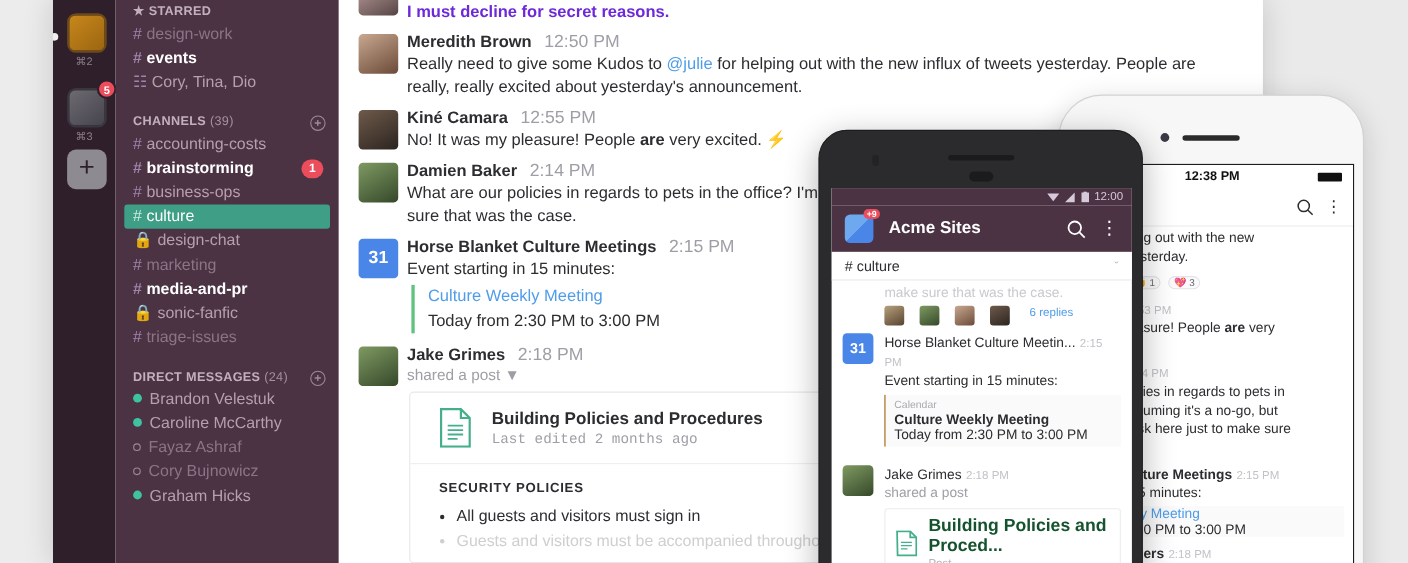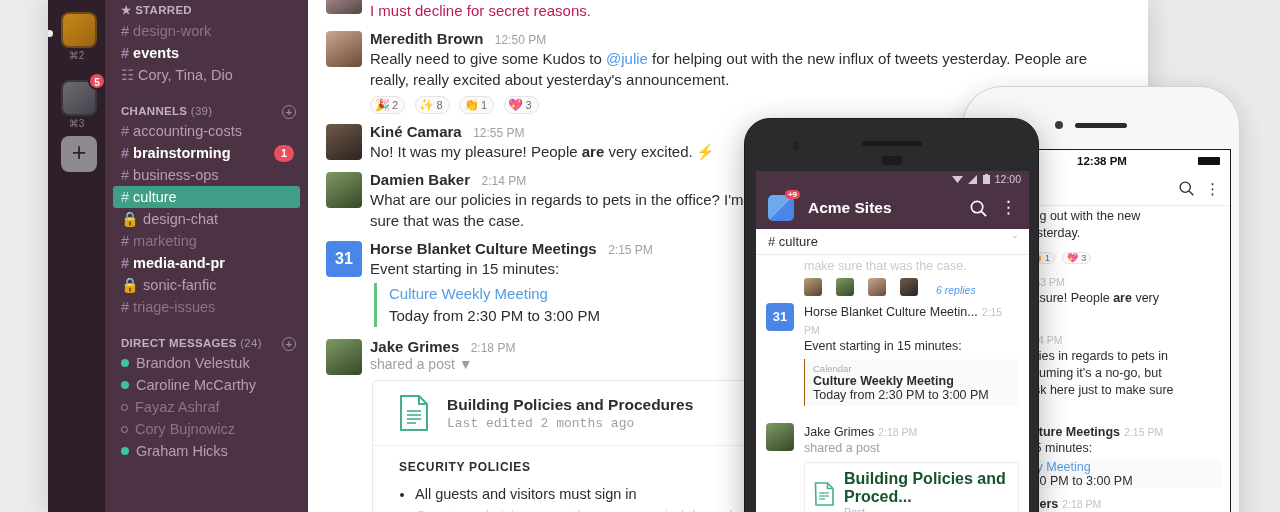--- a/index.html
+++ b/index.html
@@ -48,21 +48,21 @@
   .dm-dot.off { background:transparent; border:1px solid #9d8a99; width:7px; height:7px;}
   .dm-heart { color:#3ec2a0; margin-right:5px; font-size:12px;}
   .sb-badge { position:absolute; right:14px; top:3px; min-width:20px; height:17px; border-radius:9px;
               background:#eb4d5c; color:#fff; font-size:11px; font-weight:bold; text-align:center; line-height:17px; padding:0 5px;}
 
   
   .main { position:absolute; left:260px; top:0; right:0; height:512px; background:#fff; overflow:hidden; }
   .msg { position:relative; padding: 7px 22px 2px 62px; }
   .msg .ava { position:absolute; left:18px; top:8px; width:36px; height:36px; border-radius:4px; }
   .msg .who { font-size:15px; font-weight:bold; color:#2c2d30; display:inline-block; }
-  .msg .ts { font-size:12px; color:#9e9ea6; margin-left:7px; }
+  .msg .ts { font-size:16px; color:#9e9ea6; margin-left:7px; }
   .msg .body { font-size:15px; color:#2c2d30; line-height:21px; }
   .msg .body .mention { color:#4f9ce8; }
   .msg .body b { font-weight:bold; }
   .msg .sub { font-size:14px; color:#9e9ea6; }
   .rxn { margin-top:5px; }
   .rxn .pill { display:inline-block; border:1px solid #e4e4e6; border-radius:10px; background:#fafafa;
                font-size:11px; color:#6b6b72; padding:1px 6px 1px 4px; margin-right:5px; }
   .rxn .pill .e { font-size:12px; margin-right:2px; }
   .cal-ava { background:#4a86e8; color:#fff; font-weight:bold; font-size:16px; text-align:center; line-height:36px;
              border-radius:4px; }
@@ -121,21 +121,21 @@
   .an-logo { position:relative; width:26px; height:26px; border-radius:5px;
              background:linear-gradient(135deg,#6ea9f0 50%, #4a86e8 50%); margin-right:14px; flex:none;}
   .an-logo .nb { position:absolute; right:-6px; top:-5px; background:#eb4d5c; color:#fff; font-size:8px;
                  border-radius:7px; padding:0 3px; font-weight:bold; }
   .an-title { color:#fff; font-size:15.5px; font-weight:bold; flex:1; }
   .an-chan { height:26px; border-bottom:1px solid #eaeaea; display:flex; align-items:center; padding:0 12px;
              font-size:13px; color:#2c2d30; background:#fff;}
   .an-body { padding:3px 10px; }
   .an-line { font-size:12.5px; color:#2c2d30; line-height:17px; }
   .an-faded { color:#c9c9cf; }
-  .an-thread { display:flex; align-items:flex-end; gap:14px; margin:3px 0 6px 0;font-style:italic; }
+  .an-thread { display:flex; align-items:flex-start; gap:14px; margin:3px 0 6px 0; }
   .an-thread .fa { width:18px; height:18px; border-radius:3px; }
   .an-thread .rep { font-size:10.5px; color:#4f9ce8; margin-left:4px; }
   .an-msg { position:relative; padding-left:38px; margin-top:5px; }
   .an-msg .ava { position:absolute; left:0; top:1px; width:28px; height:28px; border-radius:4px; }
   .an-msg .ava.cal { background:#4a86e8; color:#fff; font-weight:bold; font-size:13px; text-align:center; line-height:28px;}
   .an-name { font-size:12.5px; font-weight:normal; color:#2c2d30; }
   .an-ts { font-size:10.5px; color:#c2c2c8; margin-left:4px; }
   .an-evt { border-left:1px solid #a16207; background:#fafafa; padding:4px 8px; margin:4px 0 16px 0;}
   .an-evt .lbl { font-size:9.5px; color:#a9a9b0; }
   .an-evt .t { font-size:12.5px; font-weight:bold; color:#2c2d30; }
@@ -256,36 +256,30 @@
       </div>
       <div class="sb-row">
         <span class="dm-dot on"></span><span>Graham Hicks</span>
       </div>
     </div>
 
     <div class="main">
 
       <div class="msg" style="padding-top:0;">
         <div class="ava f6" style="top:-22px;"></div>
-        <div class="body" style="color:#be185d;">I must decline for secret reasons.</div>
+        <div class="body" style="color:#6d28d9;font-weight:bold;">I must decline for secret reasons.</div>
       </div>
 
       <div class="msg">
         <div class="ava f2"></div>
         <div>
           <span class="who">Meredith Brown</span>
           <span class="ts">12:50 PM</span>
         </div>
         <div class="body"><span>Really need to give some Kudos to </span><span class="mention">@julie</span><span> for helping out with the new influx of tweets yesterday. People are really, really excited about yesterday's announcement.</span></div>
-        <div class="rxn">
-          <span class="pill"><span class="e">🎉</span><span>2</span></span>
-          <span class="pill"><span class="e">✨</span><span>8</span></span>
-          <span class="pill"><span class="e">👏</span><span>1</span></span>
-          <span class="pill"><span class="e">💖</span><span>3</span></span>
-        </div>
       </div>
 
       <div class="msg">
         <div class="ava f3"></div>
         <div>
           <span class="who">Kiné Camara</span>
           <span class="ts">12:55 PM</span>
         </div>
         <div class="body"><span>No! It was my pleasure! People </span><b>are</b><span> very excited. ⚡</span></div>
       </div>

